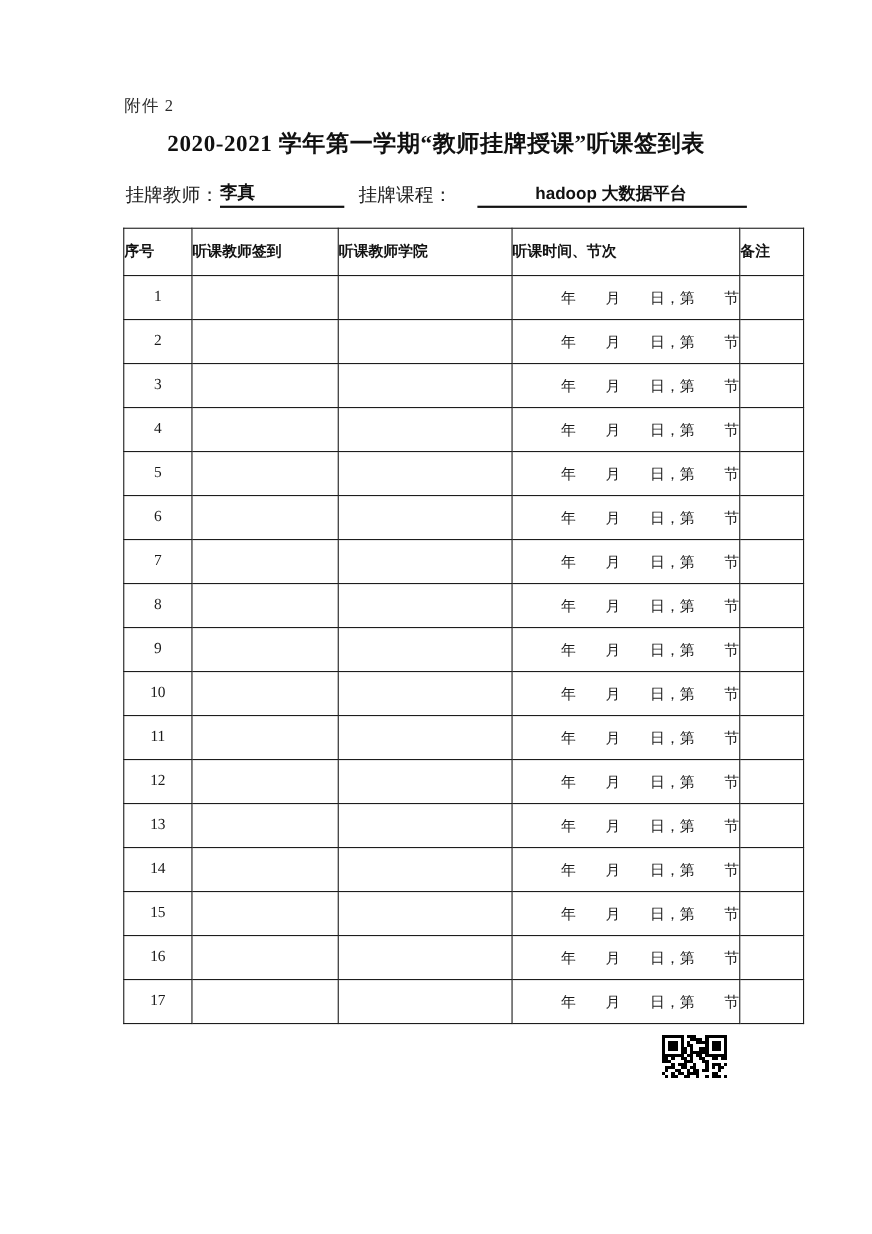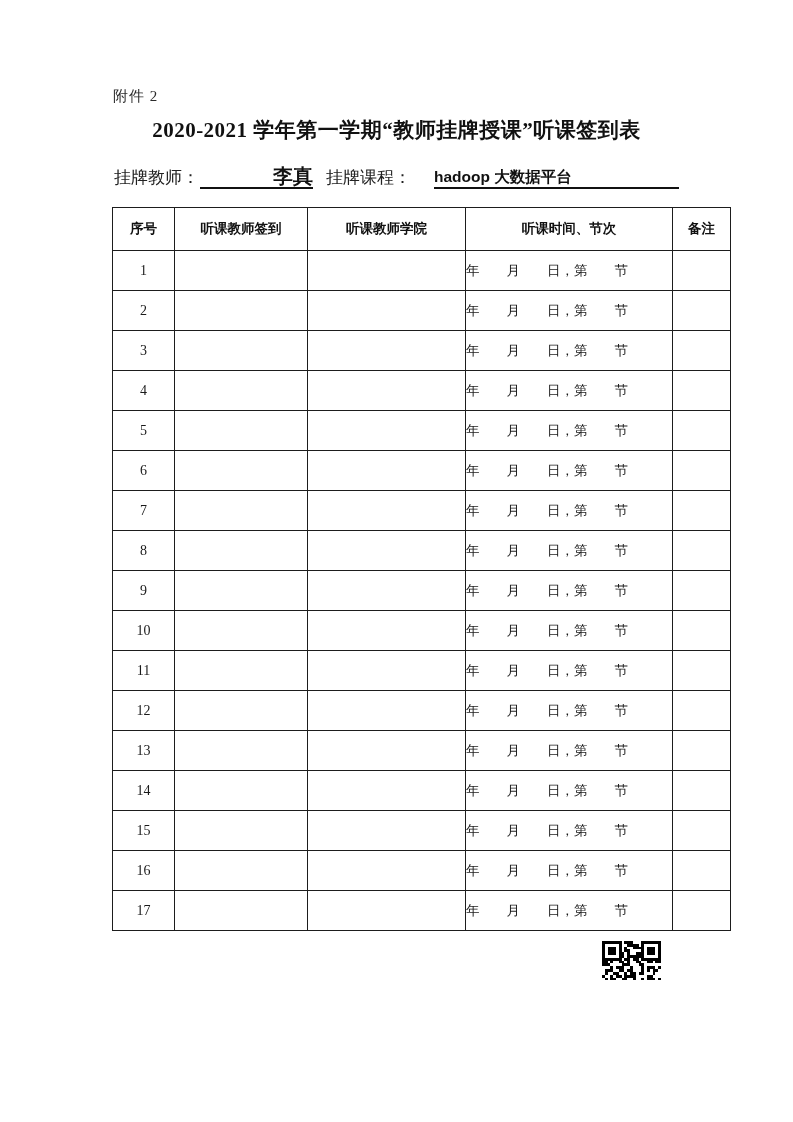--- a/index.html
+++ b/index.html
@@ -46,28 +46,28 @@
     top: 0;
     height: 26px;
     border-bottom: 2px solid #111;
     font-family: "Liberation Sans", "DejaVu Sans", sans-serif;
     font-weight: bold;
     color: #111;
   }
   .blank-underline.teacher {
     left: 200px;
     width: 113px;
-    text-align: right;
-    font-size: 20px;
+    text-align: left;
+    font-size: 16px;
     line-height: 26px;
   }
   .blank-underline.course {
     left: 434px;
     width: 245px;
-    text-align: left;
+    text-align: center;
     font-size: 15.5px;
     line-height: 27px;
     padding-right: 2px;
   }
   table.signin {
     position: absolute;
     left: 112px;
     top: 207px;
     width: 618px;
     border-collapse: collapse;
@@ -76,36 +76,36 @@
   table.signin td, table.signin th {
     border: 1.5px solid #1d1d1d;
     padding: 0;
     overflow: hidden;
   }
   table.signin th {
     height: 43px;
     font-family: "Liberation Sans", "DejaVu Sans", sans-serif;
     font-size: 13.5px;
     font-weight: bold;
-    text-align: center;
+    text-align: left;
     vertical-align: middle;
     color: #111;
   }
   table.signin td {
     height: 40px;
     vertical-align: middle;
   }
   td.cell-no {
     text-align: center;
     font-family: "Liberation Serif", "DejaVu Serif", serif;
     font-size: 14px;
     color: #1a1a1a;
   }
   td.cell-time {
-    text-align: left;
+    text-align: right;
     padding-right: 8px;
     font-family: "Liberation Serif", "DejaVu Serif", serif;
     font-size: 13.5px;
     color: #1a1a1a;
     white-space: nowrap;
   }
   .qr {
     position: absolute;
     left: 600px;
     top: 941px;

